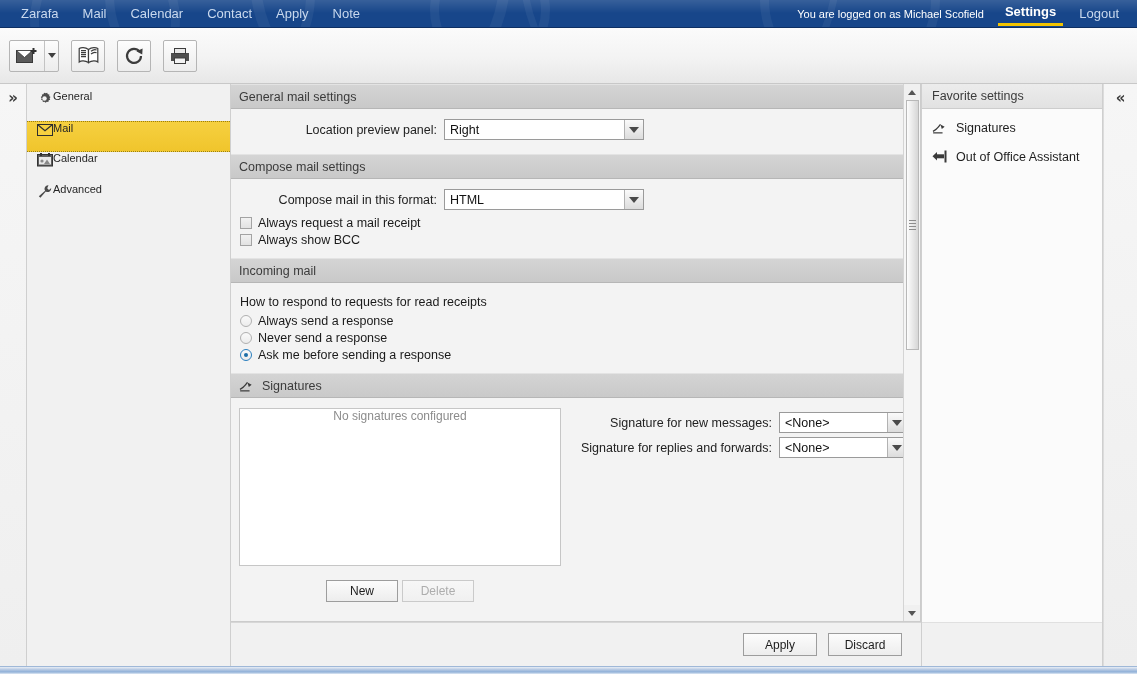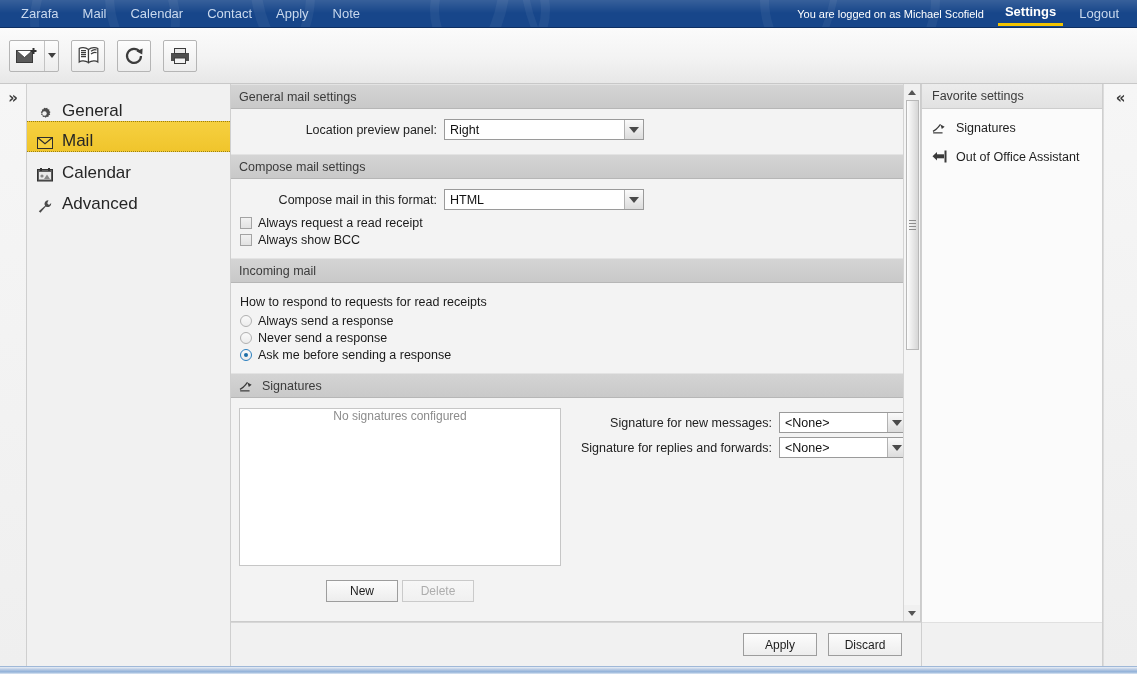--- a/index.html
+++ b/index.html
@@ -141,24 +141,23 @@
   
   .cat-sidebar {
     width: 204px;
     background: #f1f1f1;
     border-right: 1px solid #cfcfcf;
     padding-top: 6px;
   }
   .cat-item {
     height: 31px;
     display: flex;
-    align-items: flex-end;
+    align-items: flex-start;
     padding-left: 9px;
-    gap: 9px;
-    font-size: 17px;
+    font-size: 11px;
     color: #262626;
     cursor: pointer;
   }
   .cat-item.selected {
     background: linear-gradient(to bottom, #f6d040, #f0c52c);
     border-top: 1px dotted #9b8010;
     border-bottom: 1px dotted #9b8010;
   }
   .cat-ico { width: 17px; height: 16px; display:flex;align-items:center;justify-content:center; }
 
@@ -526,21 +525,21 @@
             <div class="field-label lbl-w">Compose mail in this format:</div>
             <div class="sel">
               <span>HTML</span>
               <span class="arrowbox">
                   <i></i>
                 </span>
             </div>
           </div>
           <div class="chk-row">
             <span class="chkbox"></span>
-            <span>Always request a read receipt</span>
+            <span>Always request a mail receipt</span>
           </div>
           <div class="chk-row">
             <span class="chkbox"></span>
             <span>Always show BCC</span>
           </div>
         </div>
 
         <div class="sec-header">
           <span>Incoming mail</span>
         </div>

